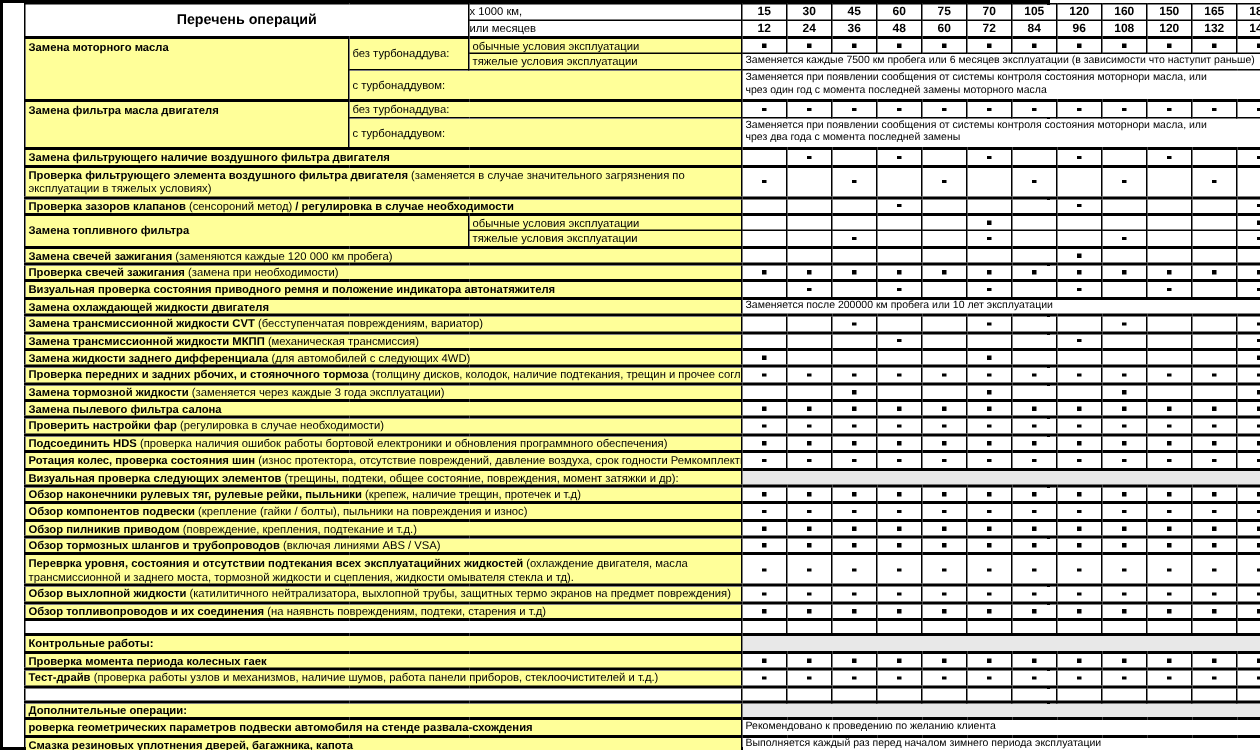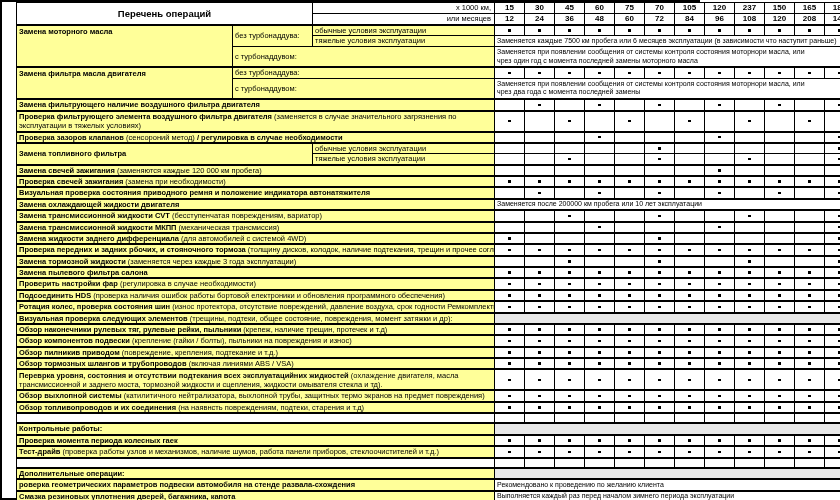--- a/index.html
+++ b/index.html
@@ -13,21 +13,21 @@
   .lbl.wbg{background:#fff;}
   .lbl.vtop{vertical-align:top;padding-top:1px;}
   .lbl.wrapx{white-space:normal;}
   .b{font-weight:bold;} .i{}
   .dcell{background:#fff;text-align:center;line-height:0;}
   .dot{display:inline-block;width:2.5px;height:2.5px;background:#000;}
   .note{background:#fff;padding:0 2px;font-size:7px;white-space:nowrap;}
   .nline{white-space:nowrap;}
   .gfill{background:#E8E8E8;}
   .hdr-title{background:#fff;text-align:center;font-weight:bold;font-size:9.5px;}
-  .hdr-unit{background:#fff;text-align:right;padding-right:3px;font-size:7.5px;margin-top:13px;}
+  .hdr-unit{background:#fff;text-align:left;padding-right:3px;font-size:7.5px;margin-top:13px;}
   .hdr-num{background:#fff;text-align:center;font-weight:bold;font-size:8px;}
 </style>
 </head>
 <body>
 
 <div class="wrap">
   <table>
     <colgroup>
       <col style="width:216px">
         <col style="width:80px">
@@ -50,38 +50,38 @@
           <td class="hdr-title" colspan="2" rowspan="2">Перечень операций</td>
           <td class="hdr-unit">х 1000 км,</td>
           <td class="hdr-num">15</td>
           <td class="hdr-num">30</td>
           <td class="hdr-num">45</td>
           <td class="hdr-num">60</td>
           <td class="hdr-num">75</td>
           <td class="hdr-num">70</td>
           <td class="hdr-num">105</td>
           <td class="hdr-num">120</td>
-          <td class="hdr-num">237</td>
+          <td class="hdr-num">160</td>
           <td class="hdr-num">150</td>
           <td class="hdr-num">165</td>
           <td class="hdr-num">180</td>
         </tr>
         <tr class="hrow">
           <td class="hdr-unit">или месяцев</td>
           <td class="hdr-num">12</td>
           <td class="hdr-num">24</td>
           <td class="hdr-num">36</td>
           <td class="hdr-num">48</td>
           <td class="hdr-num">60</td>
           <td class="hdr-num">72</td>
           <td class="hdr-num">84</td>
           <td class="hdr-num">96</td>
           <td class="hdr-num">108</td>
           <td class="hdr-num">120</td>
-          <td class="hdr-num">208</td>
+          <td class="hdr-num">132</td>
           <td class="hdr-num">144</td>
         </tr>
         <tr class="thick sng">
           <td class="lbl vtop" colspan="1" rowspan="3"><span class="b">Замена моторного масла</span></td>
           <td class="lbl" colspan="1" rowspan="2"><span>без турбонаддува:</span></td>
           <td class="lbl" colspan="1"><span>обычные условия эксплуатации</span></td>
           <td class="dcell"><span class="dot"></span></td>
           <td class="dcell"><span class="dot"></span></td>
           <td class="dcell"><span class="dot"></span></td>
           <td class="dcell"><span class="dot"></span></td>
@@ -281,21 +281,21 @@
           <td class="dcell"></td>
           <td class="dcell"></td>
           <td class="dcell"></td>
           <td class="dcell"><span class="dot"></span></td>
           <td class="dcell"></td>
           <td class="dcell"></td>
           <td class="dcell"></td>
           <td class="dcell"><span class="dot"></span></td>
         </tr>
         <tr class="thick sng">
-          <td class="lbl" colspan="3"><span class="b">Замена жидкости заднего дифференциала</span><span> (для автомобилей с системой 4WD)</span></td>
+          <td class="lbl" colspan="3"><span class="b">Замена жидкости заднего дифференциала</span><span> (для автомобилей с следующих 4WD)</span></td>
           <td class="dcell"><span class="dot"></span></td>
           <td class="dcell"></td>
           <td class="dcell"></td>
           <td class="dcell"></td>
           <td class="dcell"></td>
           <td class="dcell"><span class="dot"></span></td>
           <td class="dcell"></td>
           <td class="dcell"></td>
           <td class="dcell"></td>
           <td class="dcell"></td>
@@ -465,21 +465,21 @@
           <td class="dcell"><span class="dot"></span></td>
           <td class="dcell"><span class="dot"></span></td>
           <td class="dcell"><span class="dot"></span></td>
           <td class="dcell"><span class="dot"></span></td>
           <td class="dcell"><span class="dot"></span></td>
           <td class="dcell"><span class="dot"></span></td>
           <td class="dcell"><span class="dot"></span></td>
           <td class="dcell"><span class="dot"></span></td>
         </tr>
         <tr class="thick sng">
-          <td class="lbl" colspan="3"><span class="b">Обзор выхлопной системы</span><span> (катилитичного нейтрализатора, выхлопной трубы, защитных термо экранов на предмет повреждения)</span></td>
+          <td class="lbl" colspan="3"><span class="b">Обзор выхлопной жидкости</span><span> (катилитичного нейтрализатора, выхлопной трубы, защитных термо экранов на предмет повреждения)</span></td>
           <td class="dcell"><span class="dot"></span></td>
           <td class="dcell"><span class="dot"></span></td>
           <td class="dcell"><span class="dot"></span></td>
           <td class="dcell"><span class="dot"></span></td>
           <td class="dcell"><span class="dot"></span></td>
           <td class="dcell"><span class="dot"></span></td>
           <td class="dcell"><span class="dot"></span></td>
           <td class="dcell"><span class="dot"></span></td>
           <td class="dcell"><span class="dot"></span></td>
           <td class="dcell"><span class="dot"></span></td>

